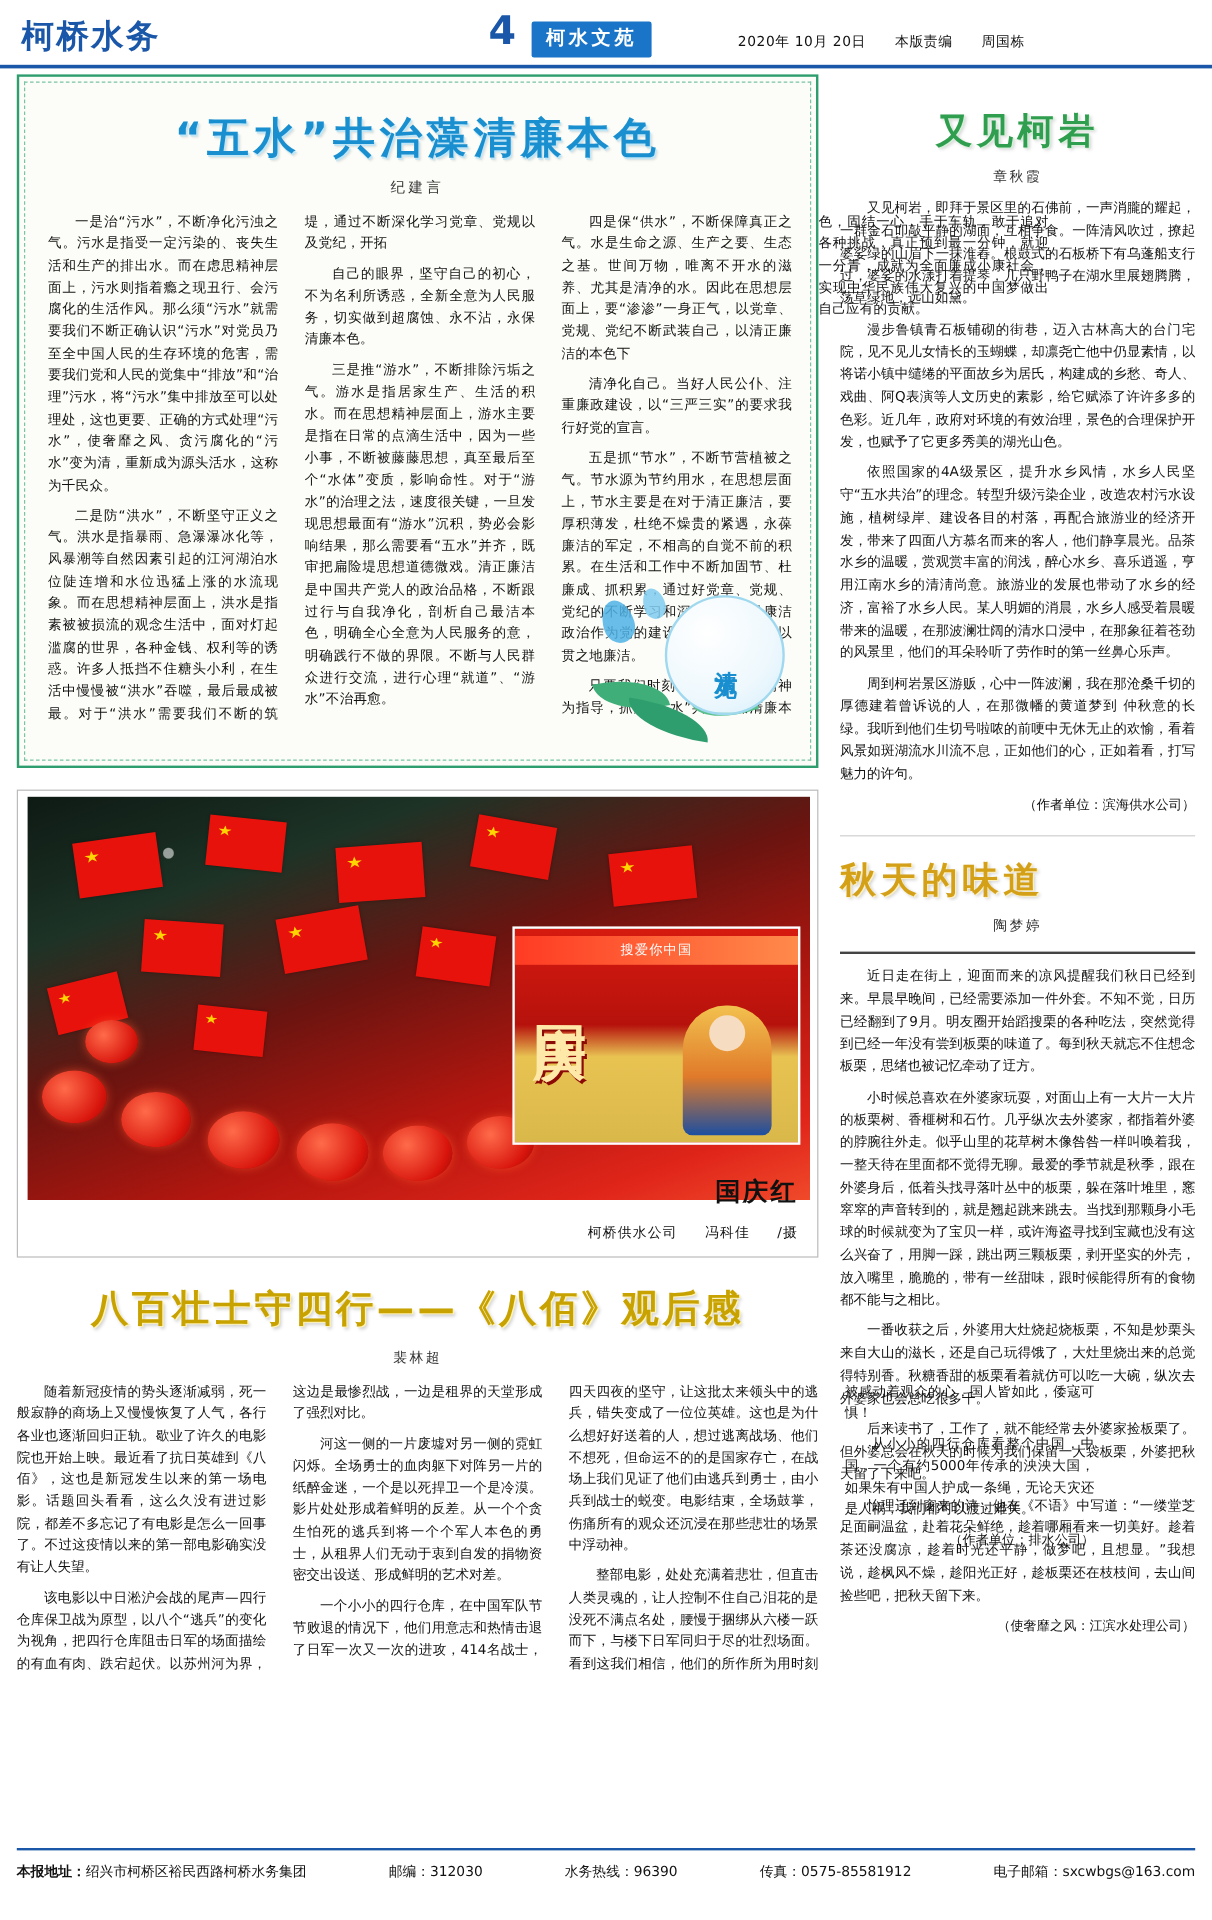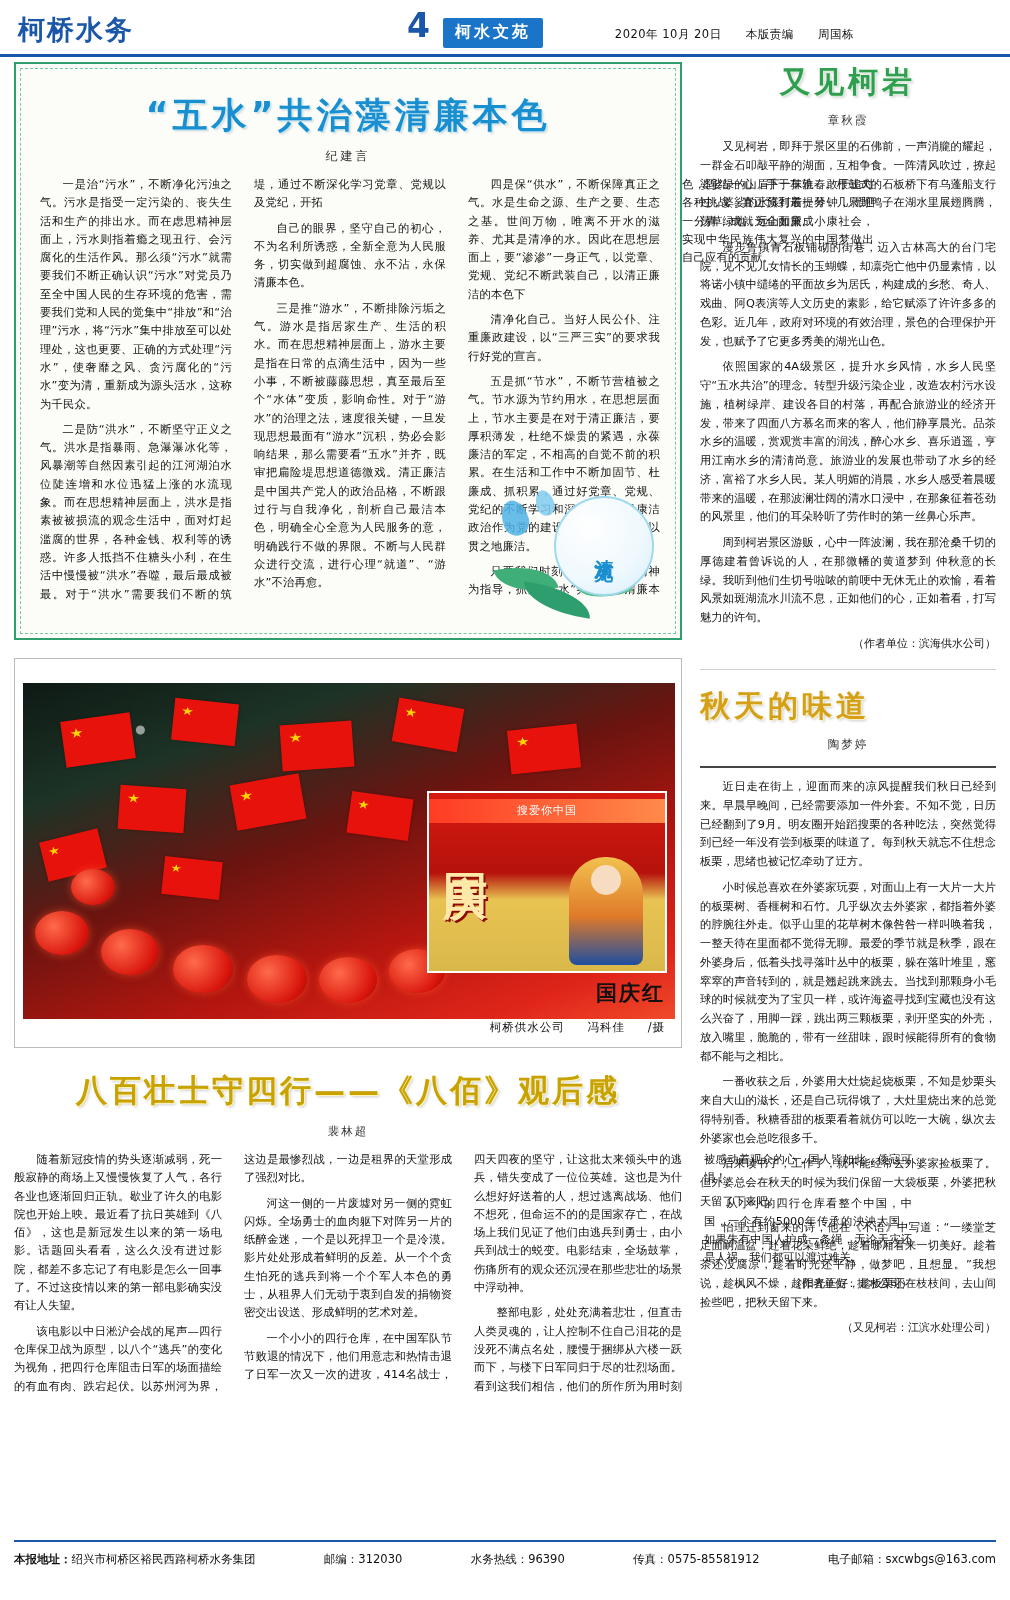--- a/index.html
+++ b/index.html
@@ -90,21 +90,21 @@
   .leaf.l3{left:86px;bottom:20px;width:52px;height:24px;transform:rotate(-20deg);background:#59c08c;}
   .drop{position:absolute;left:10px;top:10px;width:26px;height:36px;background:#4fb3e6;border-radius:50% 50% 50% 50%/60% 60% 40% 40%;transform:rotate(-18deg);opacity:.85;}
   .drop.d2{left:44px;top:0px;width:18px;height:26px;background:#7fcbf0;}
 
   
   .photo-block{
     position:relative;margin-top:18px;width:668px;height:390px;
     border:1px solid #bbb;background:#fff;box-sizing:border-box;
   }
   .photo-main{
-    position:absolute;left:8px;top:24px;width:652px;height:336px;
+    position:absolute;left:8px;top:5px;width:652px;height:336px;
     overflow:hidden;
     background:
       radial-gradient(circle at 18% 14%, rgba(255,255,255,.55) 0 4px, transparent 5px),
       radial-gradient(circle at 62% 8%, rgba(255,255,255,.4) 0 3px, transparent 4px),
       linear-gradient(160deg,#0e1a14 0%, #1d3326 22%, #6a1410 45%, #b3160f 68%, #e0251a 88%, #f04a2a 100%);
   }
   .flag{
     position:absolute;background:#e8120c;
     box-shadow:0 0 3px rgba(0,0,0,.35);
   }
@@ -166,20 +166,21 @@
   }
   .a3-body p{margin:0 0 7px 0;text-indent:2em;}
   .a3-sign{text-align:right;font-size:11px;margin-top:2px;}
 
   
   .r-divider{width:296px;height:1px;background:#d0d0d0;margin:16px 0;}
   .r1-title{
     text-align:center;font-size:30px;font-weight:bold;color:#2f9e4e;
     letter-spacing:4px;
     text-shadow:1px 1px 0 #d4f0d8, 2px 2px 3px rgba(0,0,0,.18);
+    margin-top:27px;
   }
   .r2-title{
     font-size:30px;font-weight:bold;color:#d4a017;
     letter-spacing:4px;
     text-shadow:1px 1px 0 #fdf0c0, 2px 2px 3px rgba(0,0,0,.2);
   }
   .r-author{text-align:center;font-size:11.5px;color:#333;margin-top:10px;letter-spacing:2px;}
   .r-body{
     margin-top:10px;font-size:11.3px;line-height:1.66;text-align:justify;
   }
@@ -307,21 +308,21 @@
   <div>
     <div class="r2-title">秋天的味道</div>
     <div class="r-author">陶梦婷</div>
     <div class="r-rule-top"></div>
     <div class="r-body">
       <p>近日走在街上，迎面而来的凉风提醒我们秋日已经到来。早晨早晚间，已经需要添加一件外套。不知不觉，日历已经翻到了9月。明友圈开始蹈搜栗的各种吃法，突然觉得到已经一年没有尝到板栗的味道了。每到秋天就忘不住想念板栗，思绪也被记忆牵动了迂方。</p>
       <p>小时候总喜欢在外婆家玩耍，对面山上有一大片一大片的板栗树、香榧树和石竹。几乎纵次去外婆家，都指着外婆的脖腕往外走。似乎山里的花草树木像咎咎一样叫唤着我，一整天待在里面都不觉得无聊。最爱的季节就是秋季，跟在外婆身后，低着头找寻落叶丛中的板栗，躲在落叶堆里，窸窣窣的声音转到的，就是翘起跳来跳去。当找到那颗身小毛球的时候就变为了宝贝一样，或许海盗寻找到宝藏也没有这么兴奋了，用脚一踩，跳出两三颗板栗，剥开坚实的外壳，放入嘴里，脆脆的，带有一丝甜味，跟时候能得所有的食物都不能与之相比。</p>
       <p>一番收获之后，外婆用大灶烧起烧板栗，不知是炒栗头来自大山的滋长，还是自己玩得饿了，大灶里烧出来的总觉得特别香。秋糖香甜的板栗看着就仿可以吃一大碗，纵次去外婆家也会总吃很多千。</p>
       <p>后来读书了，工作了，就不能经常去外婆家捡板栗了。但外婆总会在秋天的时候为我们保留一大袋板栗，外婆把秋天留了下来吧。</p>
       <p>怡理迁到窗来的诗，他在《不语》中写道：“一缕堂芝足面嗣温盆，赴着花朵鲜绝，趁着哪厢看来一切美好。趁着茶还没腐凉，趁着时光还平静，做梦吧，且想显。”我想说，趁枫风不燥，趁阳光正好，趁板栗还在枝枝间，去山间捡些吧，把秋天留下来。</p>
-      <p class="r-sign">（又见柯岩：江滨水处理公司）</p>
+      <p class="r-sign">（使奢靡之风：江滨水处理公司）</p>
     </div>
   </div>
 </div>
 
 <div class="footer-rule"></div>
 <div class="footer">
   <div>
     <b>本报地址：</b><span>绍兴市柯桥区裕民西路柯桥水务集团</span>
   </div>
   <div>

